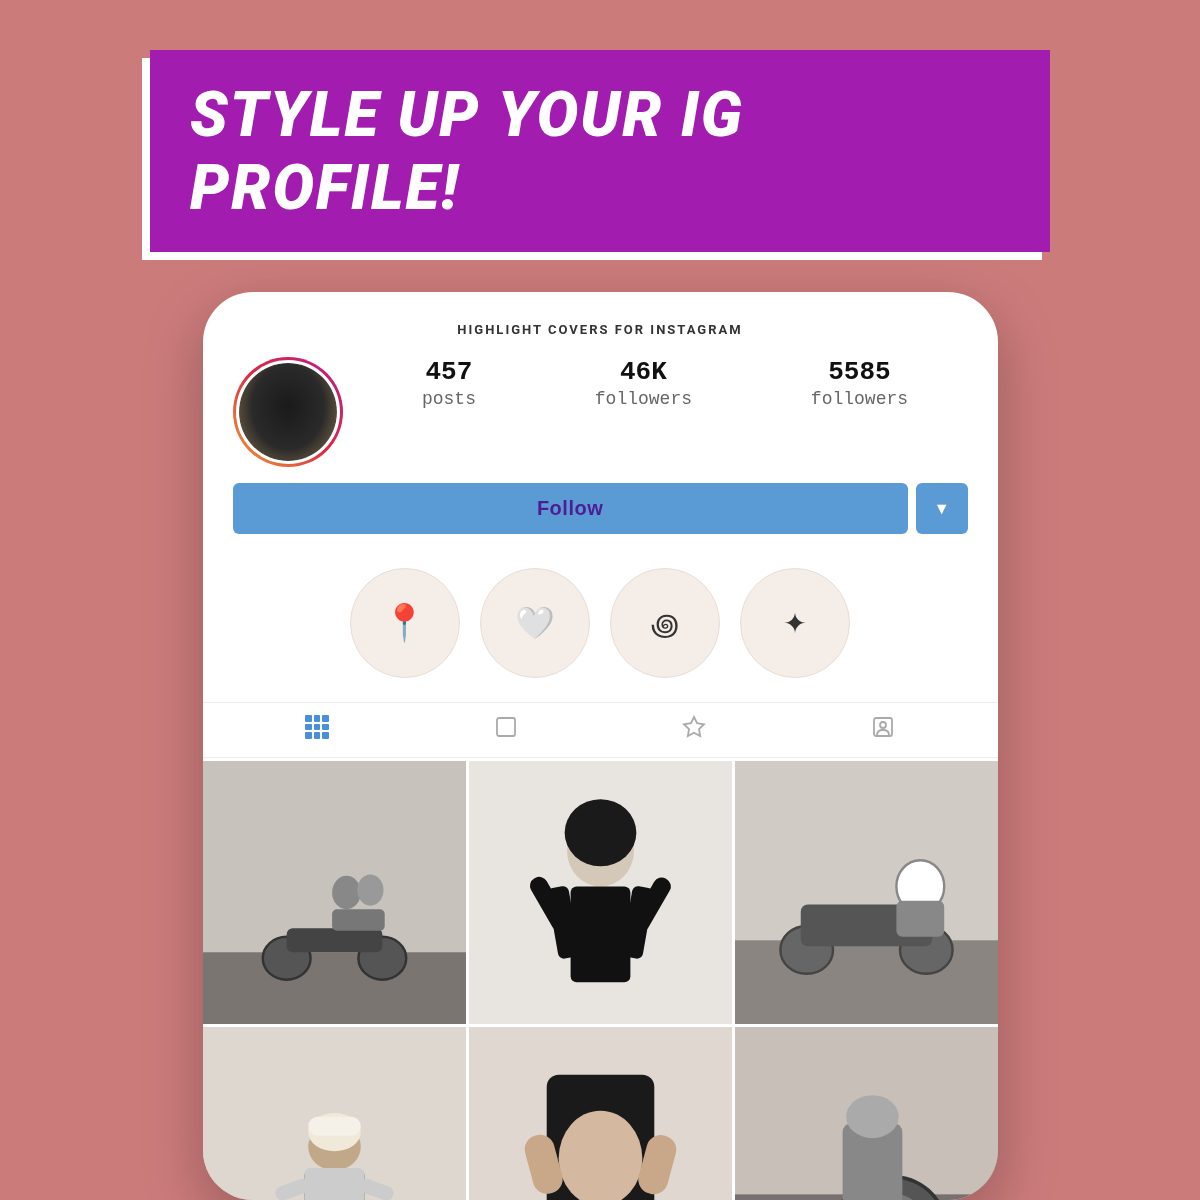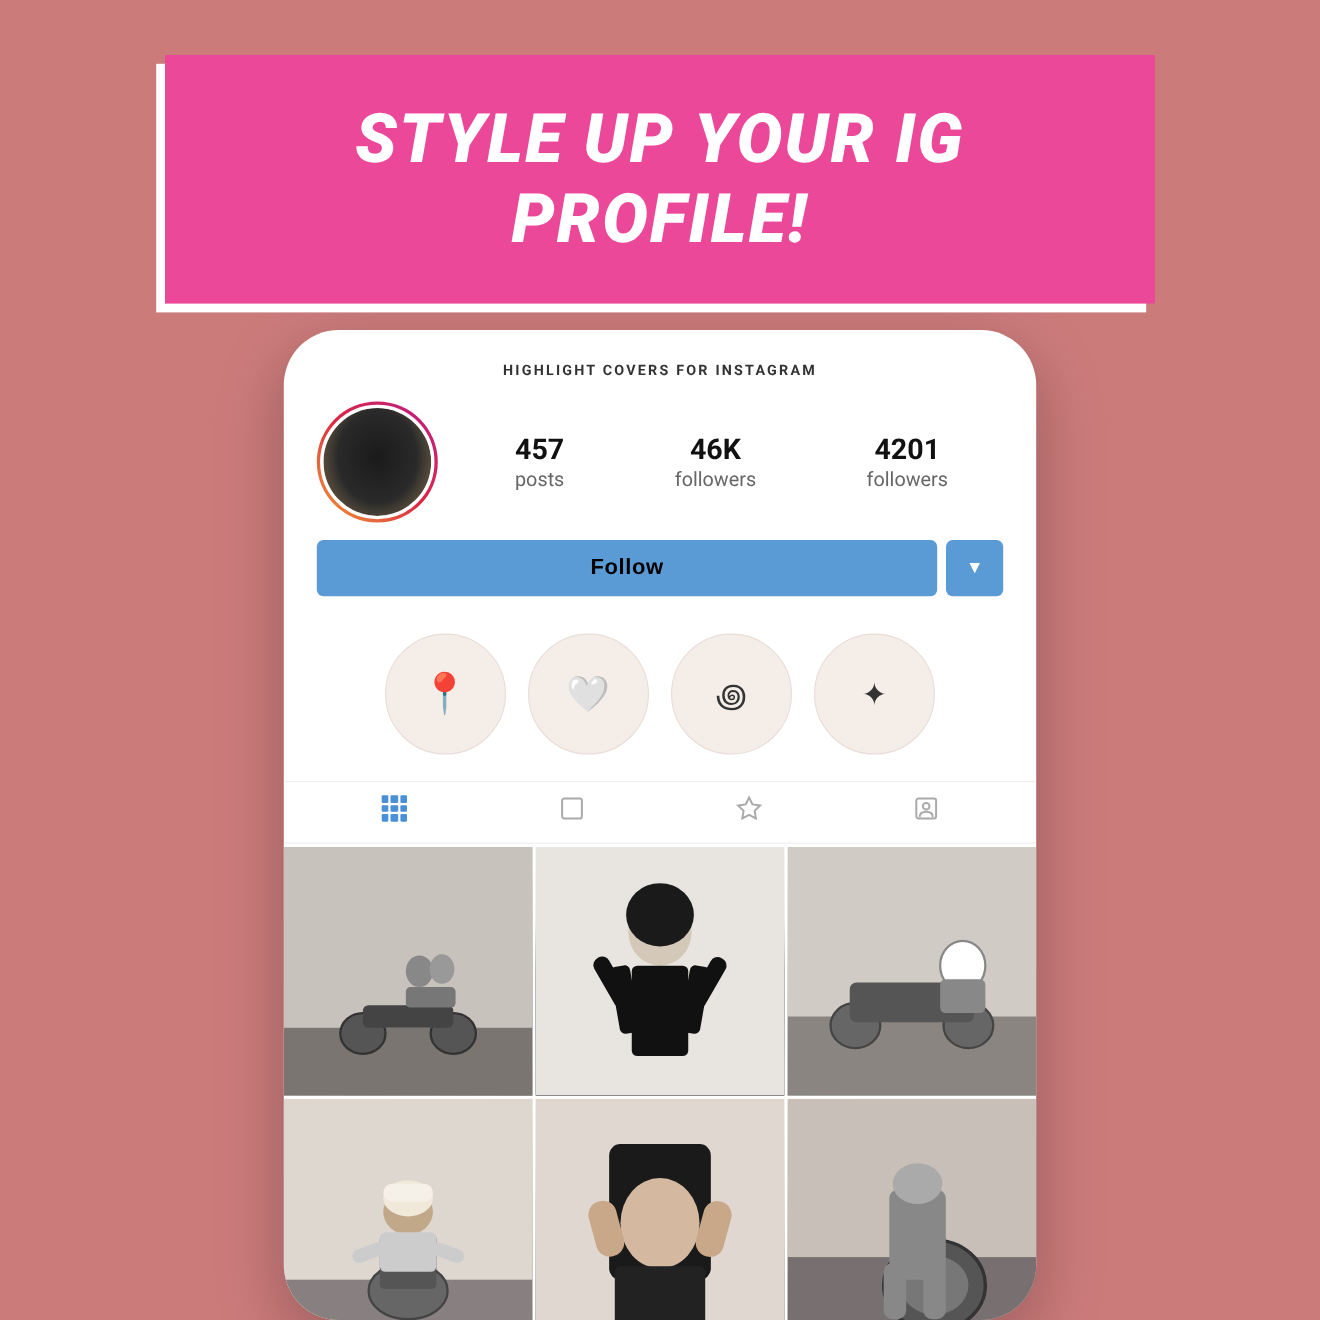--- a/index.html
+++ b/index.html
@@ -30,38 +30,37 @@
       left: -8px;
       width: 100%;
       height: 100%;
       background: white;
       z-index: 0;
     }
 
     .banner {
       position: relative;
       z-index: 1;
-      background-color: #ec4899;
-      padding: 40px 40px;
-      text-align: center;
+      background-color: #a21caf;
+      padding: 28px 40px;
     }
 
     .banner-title {
       font-size: 62px;
       font-weight: 900;
       color: white;
       letter-spacing: 2px;
       text-transform: uppercase;
       font-style: italic;
     }
 
     
     .phone-wrapper {
-      margin-top: 24px;
-      width: 684px;
+      margin-top: 40px;
+      width: 795px;
       background: white;
       border-radius: 50px;
       box-shadow: 0 20px 60px rgba(0,0,0,0.25);
       overflow: hidden;
       padding: 0 0 20px 0;
     }
 
     
     .profile-header {
       padding: 30px 30px 0 30px;
@@ -72,23 +71,24 @@
       font-size: 13px;
       font-weight: 700;
       letter-spacing: 2px;
       color: #333;
       text-transform: uppercase;
       margin-bottom: 20px;
     }
 
     .profile-info-row {
       display: flex;
-      align-items: center;
+      align-items: flex-start;
       gap: 20px;
       margin-bottom: 16px;
+      font-family: Liberation Mono, monospace;
     }
 
     
     .avatar-container {
       width: 110px;
       height: 110px;
       flex-shrink: 0;
       border-radius: 50%;
       padding: 3px;
       background: linear-gradient(45deg, #f09433, #e6683c, #dc2743, #cc2366, #bc1888);
@@ -144,21 +144,21 @@
     .follow-row {
       display: flex;
       gap: 8px;
       margin-bottom: 24px;
       padding: 0 30px;
     }
 
     .follow-button {
       flex: 1;
       background: #5b9bd5;
-      color: #000000;
+      color: #4c1d95;
       border: none;
       border-radius: 6px;
       padding: 14px;
       font-size: 20px;
       font-weight: 600;
       cursor: pointer;
       letter-spacing: 0.5px;
     }
 
     .dropdown-button {
@@ -322,21 +322,21 @@
           <span class="stat-number">457</span>
           <div class="stat-label">posts</div>
         </div>
 
         <div class="stat-item">
           <span class="stat-number">46K</span>
           <div class="stat-label">followers</div>
         </div>
 
         <div class="stat-item">
-          <span class="stat-number">4201</span>
+          <span class="stat-number">5585</span>
           <div class="stat-label">followers</div>
         </div>
 
       </div>
     </div>
   </div>
 
   <div class="follow-row">
     <button class="follow-button">Follow</button>
     <button class="dropdown-button">▼</button>

